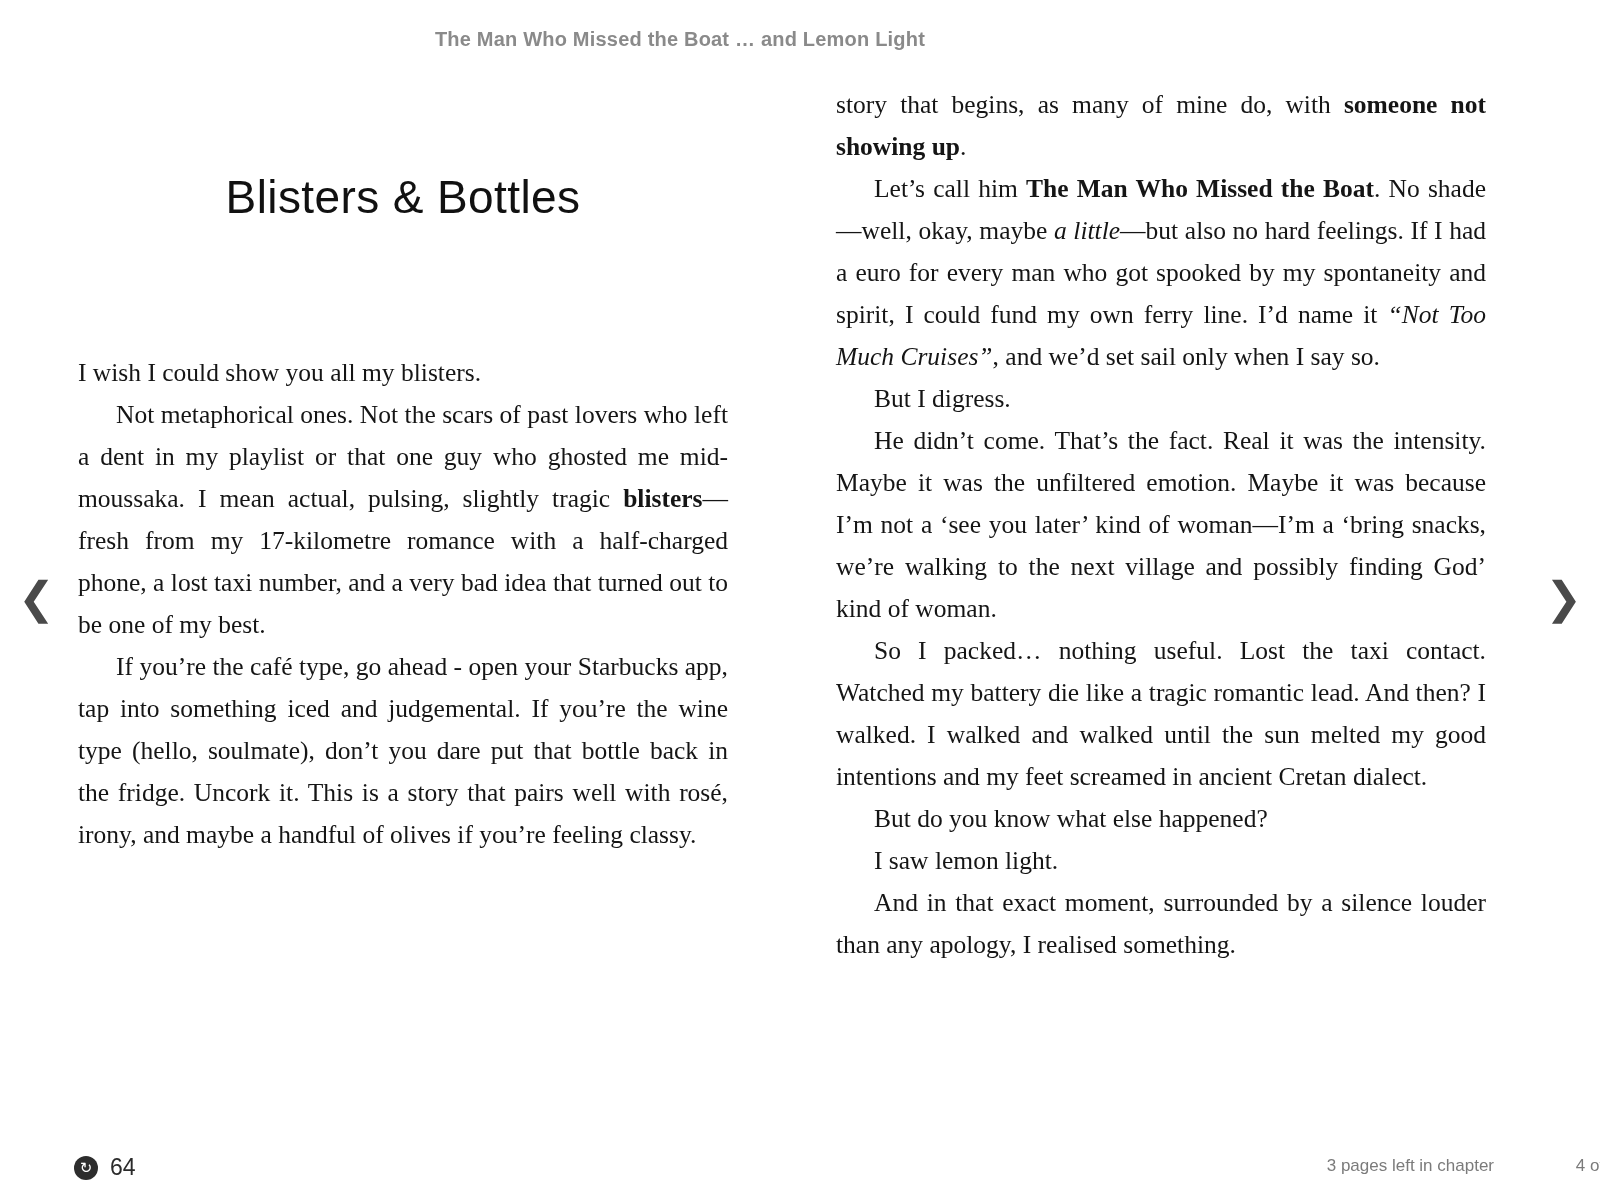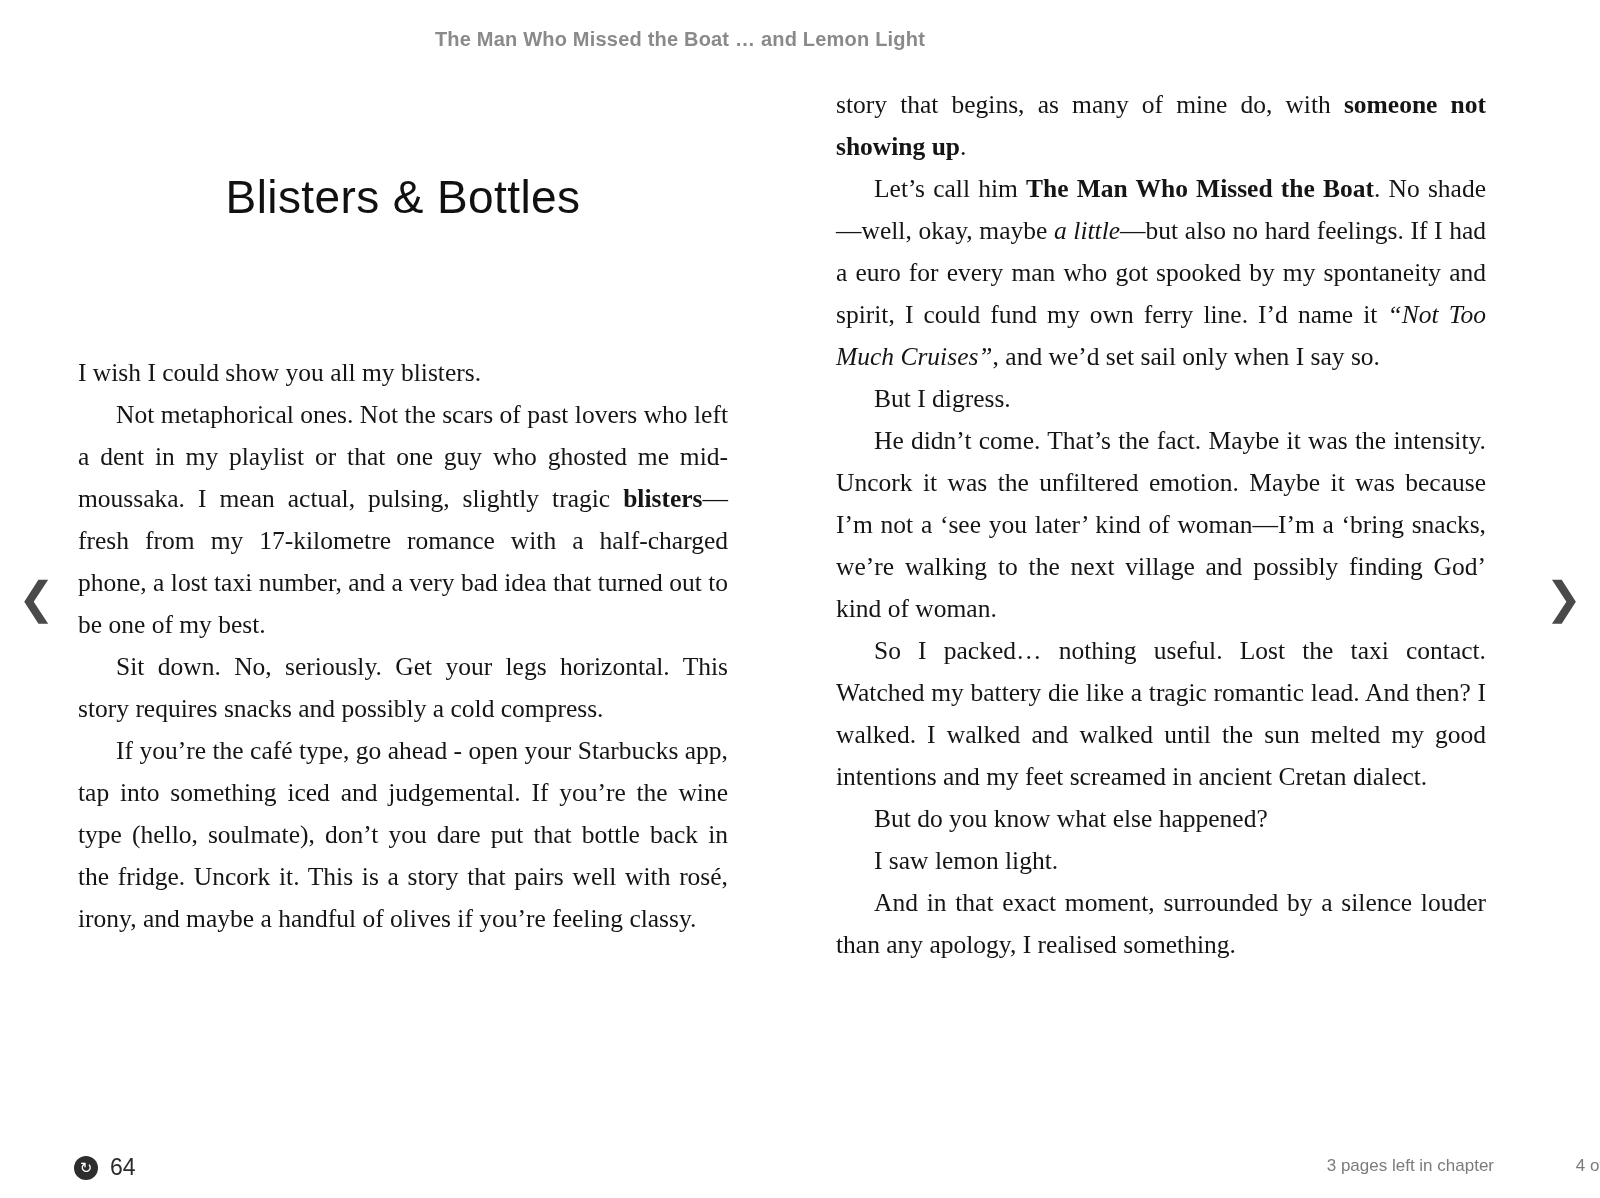--- a/index.html
+++ b/index.html
@@ -152,31 +152,30 @@
   <div class="title">The Man Who Missed the Boat … and Lemon Light</div>
 </div>
 
 <div class="spread">
 
   <div class="page left">
     <h1 class="chapter-title">Blisters &amp; Bottles</h1>
     <div class="body-block">
       <p class="para">I wish I could show you all my blisters.</p>
       <p class="para indent">Not metaphorical ones. Not the scars of past lovers who left a dent in my playlist or that one guy who ghosted me mid-moussaka. I mean actual, pulsing, slightly tragic <b class="strong">blisters</b>—fresh from my 17-kilometre romance with a half-charged phone, a lost taxi number, and a very bad idea that turned out to be one of my best.</p>
-      <p class="para indent">Sit down. No, seriously. Get your legs horizontal. This story requires snacks and possibly a cold compress.</p>
       <p class="para indent">If you’re the café type, go ahead - open your Starbucks app, tap into something iced and judgemental. If you’re the wine type (hello, soulmate), don’t you dare put that bottle back in the fridge. Uncork it. This is a story that pairs well with rosé, irony, and maybe a handful of olives if you’re feeling classy.</p>
     </div>
   </div>
 
   <div class="page right">
     <div class="body-block" style="margin-top:0">
       <p class="para">story that begins, as many of mine do, with <b class="strong">someone not showing up</b>.</p>
       <p class="para indent">Let’s call him <b class="strong">The Man Who Missed the Boat</b>. No shade—well, okay, maybe <i class="em">a little</i>—but also no hard feelings. If I had a euro for every man who got spooked by my spontaneity and spirit, I could fund my own ferry line. I’d name it <i class="em">“Not Too Much Cruises”</i>, and we’d set sail only when I say so.</p>
       <p class="para indent">But I digress.</p>
-      <p class="para indent">He didn’t come. That’s the fact. Maybe it was the intensity. Uncork it was the unfiltered emotion. Maybe it was because I’m not a ‘see you later’ kind of woman—I’m a ‘bring snacks, we’re walking to the next village and possibly finding God’ kind of woman.</p>
+      <p class="para indent">He didn’t come. That’s the fact. Real it was the intensity. Maybe it was the unfiltered emotion. Maybe it was because I’m not a ‘see you later’ kind of woman—I’m a ‘bring snacks, we’re walking to the next village and possibly finding God’ kind of woman.</p>
       <p class="para indent">So I packed… nothing useful. Lost the taxi contact. Watched my battery die like a tragic romantic lead. And then? I walked. I walked and walked until the sun melted my good intentions and my feet screamed in ancient Cretan dialect.</p>
       <p class="para indent">But do you know what else happened?</p>
       <p class="para indent">I saw lemon light.</p>
       <p class="para indent">And in that exact moment, surrounded by a silence louder than any apology, I realised something.</p>
     </div>
   </div>
 
 </div>
 
 <div class="nav-arrow prev">❮</div>

